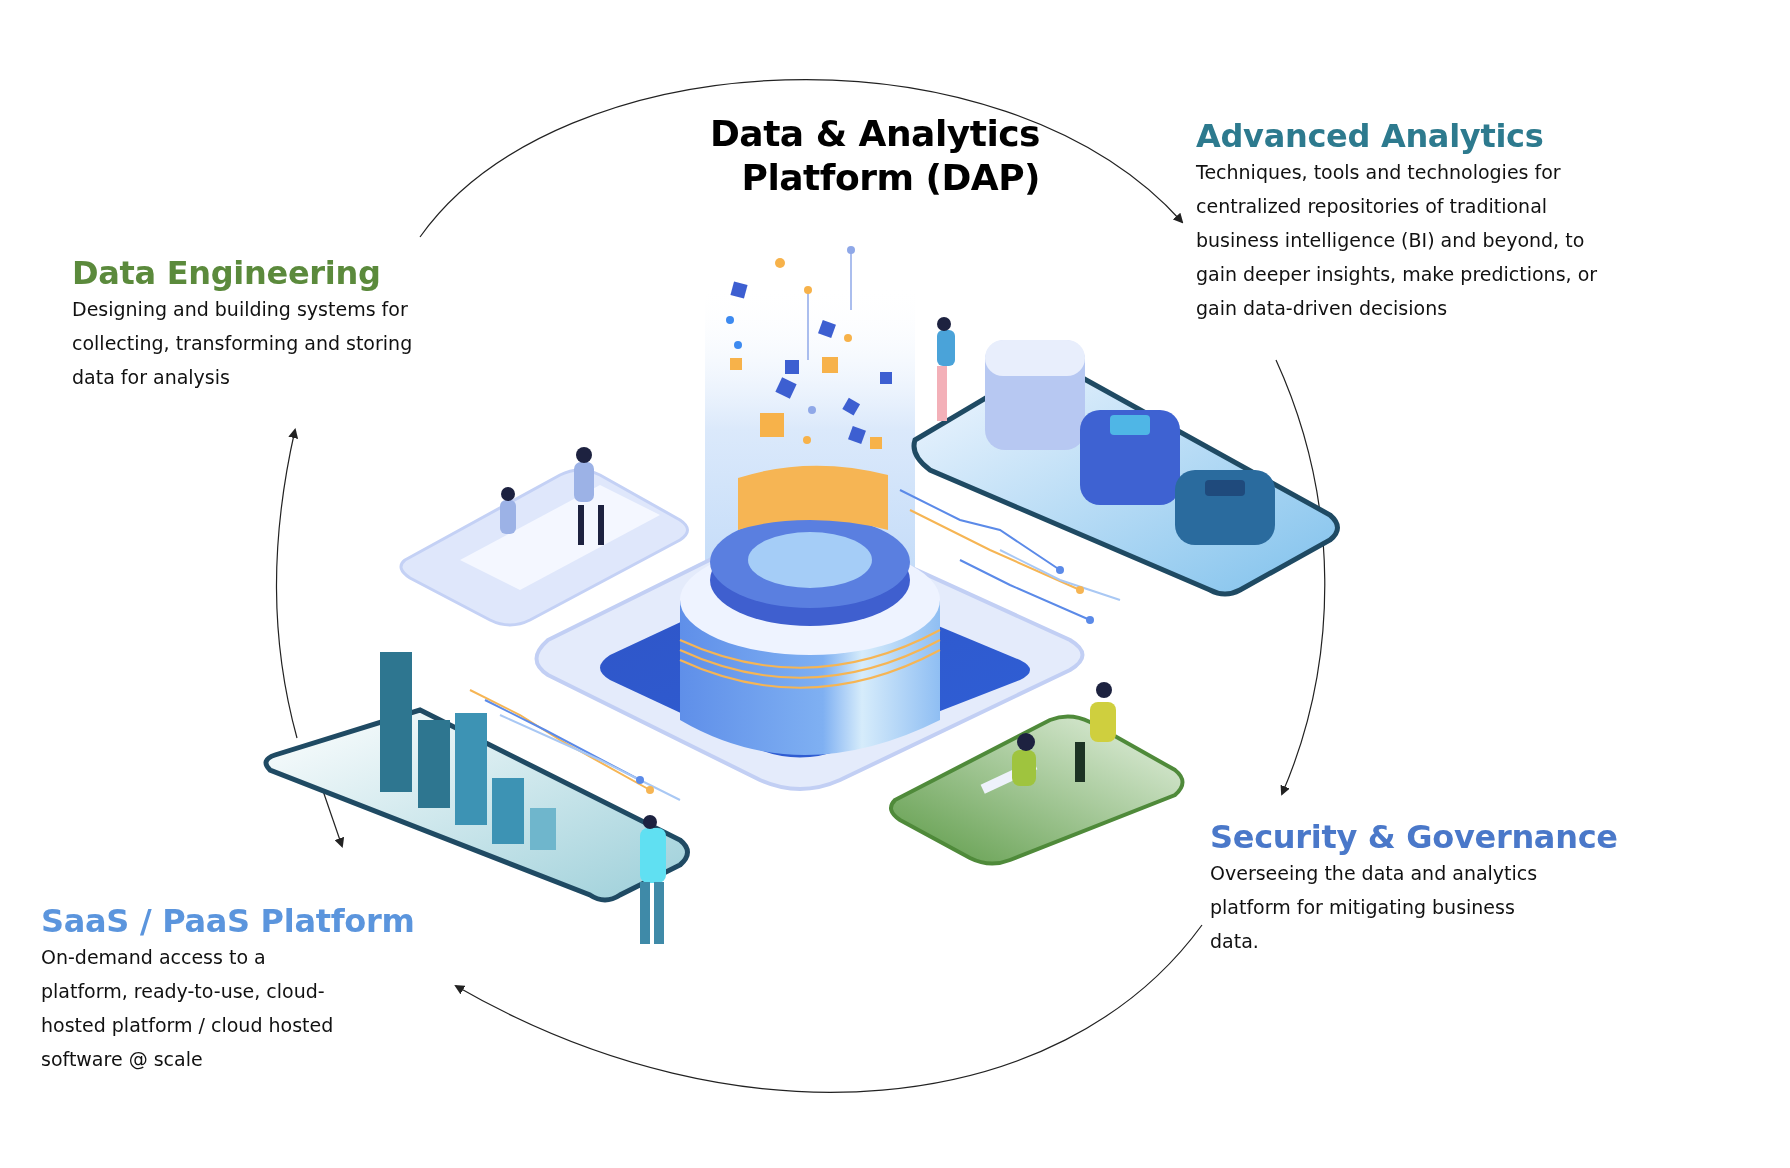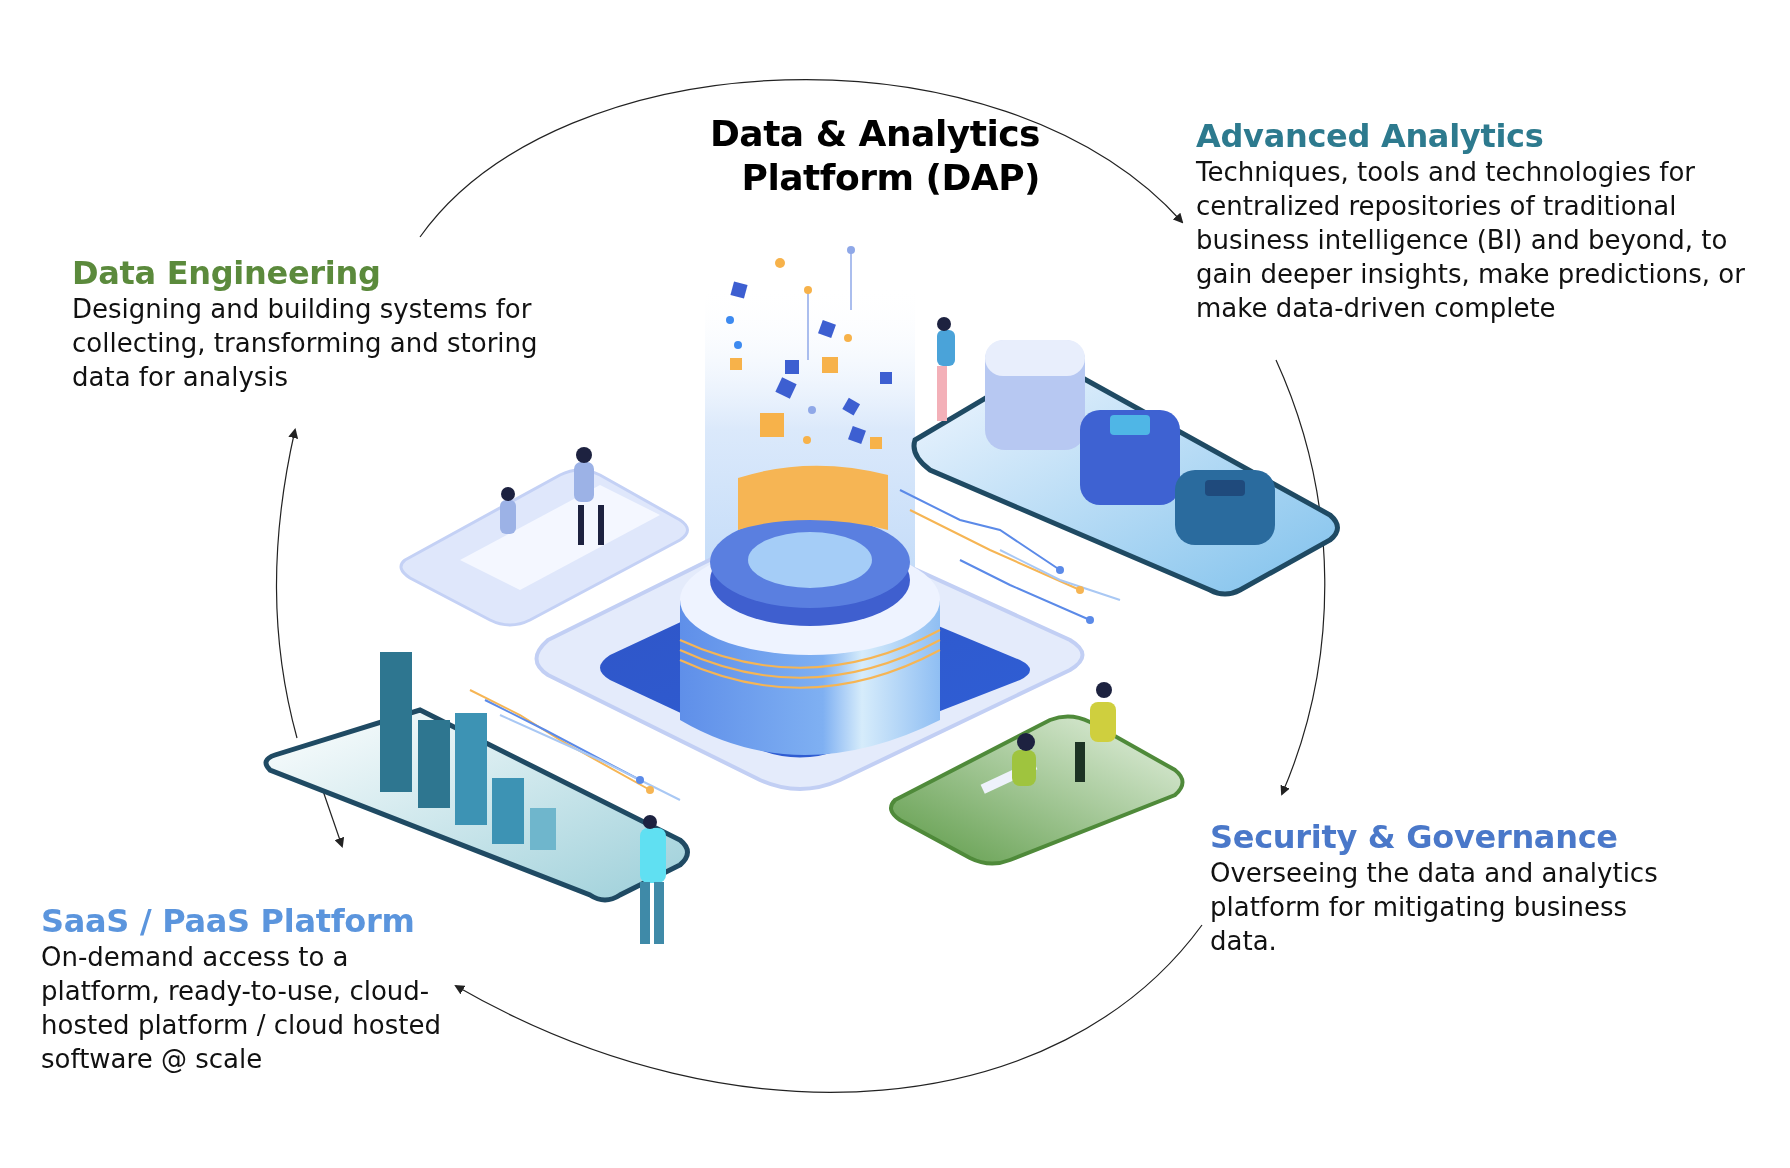--- a/index.html
+++ b/index.html
@@ -1,20 +1,20 @@
 <!DOCTYPE html>
 <html><head>
 <meta charset="utf-8">
 <style>
   html,body{margin:0;padding:0;background:#ffffff;}
   body{width:1790px;height:1168px;position:relative;overflow:hidden;font-family:"DejaVu Sans","Liberation Sans",sans-serif;color:#111;}
   .abs{position:absolute;}
   #title{left:560px;top:112px;width:480px;text-align:right;font-weight:bold;font-size:36px;line-height:44px;color:#000;letter-spacing:-0.5px;}
   .block .heading{font-weight:bold;font-size:32px;line-height:38px;letter-spacing:-0.3px;}
-  .block .desc{font-size:26px;line-height:34px;color:#111;}
+  .block .desc{font-size:19px;line-height:34px;color:#111;}
   #blk-de{left:72px;top:254px;width:520px;}
   #blk-aa{left:1168px;top:117px;width:590px;margin-left:28px;}
   #blk-saas{left:41px;top:862px;width:430px;margin-top:40px;}
   #blk-sg{left:1210px;top:818px;width:500px;}
   svg#scene{position:absolute;left:0;top:0;}
 </style>
 </head>
 <body>
 
 <svg id="scene" width="1790" height="1168" viewBox="0 0 1790 1168">
@@ -176,21 +176,21 @@
   </div>
 </div>
 
 <div id="blk-aa" class="abs block">
   <div class="heading" style="color:#2d7a8e">Advanced Analytics</div>
   <div class="desc">
     <div>Techniques, tools and technologies for</div>
     <div>centralized repositories of traditional</div>
     <div>business intelligence (BI) and beyond, to</div>
     <div>gain deeper insights, make predictions, or</div>
-    <div>make data-driven complete</div>
+    <div>gain data-driven decisions</div>
   </div>
 </div>
 
 <div id="blk-saas" class="abs block">
   <div class="heading" style="color:#5b95dd">SaaS / PaaS Platform</div>
   <div class="desc">
     <div>On-demand access to a</div>
     <div>platform, ready-to-use, cloud-</div>
     <div>hosted platform / cloud hosted</div>
     <div>software @ scale</div>

